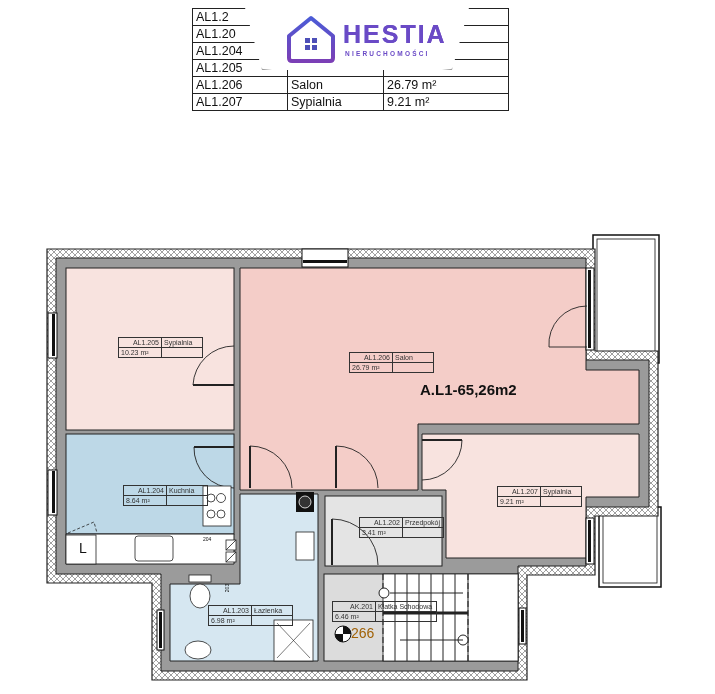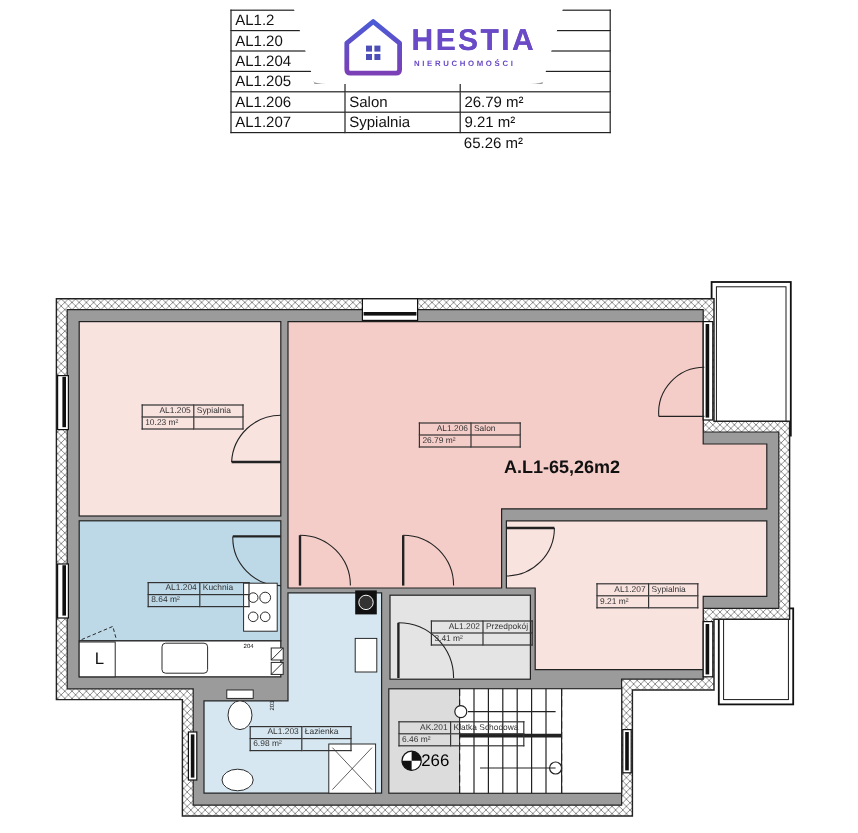--- a/index.html
+++ b/index.html
@@ -19,21 +19,21 @@
   .logo-title{position:absolute;left:58px;top:6px;font-size:25px;font-weight:bold;letter-spacing:2px;
     background:linear-gradient(90deg,#4b5bd6,#7b3fb6);-webkit-background-clip:text;color:#6a4ac6;}
   .logo-sub{position:absolute;left:60px;top:36px;font-size:6.5px;letter-spacing:2.2px;color:#6a4ac6;font-weight:bold;}
   
   .plan{position:absolute;left:0;top:0;width:715px;height:694px;}
   .room-label{position:absolute;border-collapse:collapse;font-size:7px;color:#333;}
   .room-label td{border:1px solid #333;padding:0 2px;height:9px;line-height:9px;white-space:nowrap;}
   .room-label td.rid{text-align:right;width:38px;}
   .room-label td.rname{width:36px;}
   .apt-label{position:absolute;left:420px;top:381px;font-size:15px;font-weight:bold;color:#111;}
-  .level{position:absolute;left:351px;top:625px;font-size:14px;color:#000000;}
+  .level{position:absolute;left:351px;top:625px;font-size:14px;color:#a16207;}
   .fix-L{position:absolute;left:79px;top:540px;font-size:14px;color:#111;}
   .small-num{position:absolute;font-size:5px;color:#111;}
 </style>
 </head>
 <body>
 
 <table class="area-table">
   <tbody>
       <tr>
     <td class="c1">AL1.2</td>
@@ -57,25 +57,20 @@
   </tr>
   <tr>
     <td class="c1">AL1.206</td>
     <td class="c2">Salon</td>
     <td class="c3">26.79 m²</td>
   </tr>
   <tr>
     <td class="c1">AL1.207</td>
     <td class="c2">Sypialnia</td>
     <td class="c3">9.21 m²</td>
-  </tr>
-  <tr class="total">
-    <td class="c1"></td>
-    <td class="c2"></td>
-    <td class="c3">65.26 m²</td>
   </tr>
 </tbody>
   </table>
 
 <div class="logo-card"></div>
 <div class="logo-wrap">
   <svg class="abs" style="left:0;top:0" width="52" height="50" viewBox="0 0 52 50">
     <defs>
       <linearGradient id="lg" x1="0" y1="0" x2="0" y2="1">
         <stop offset="0" stop-color="#4b5bd6"></stop>

